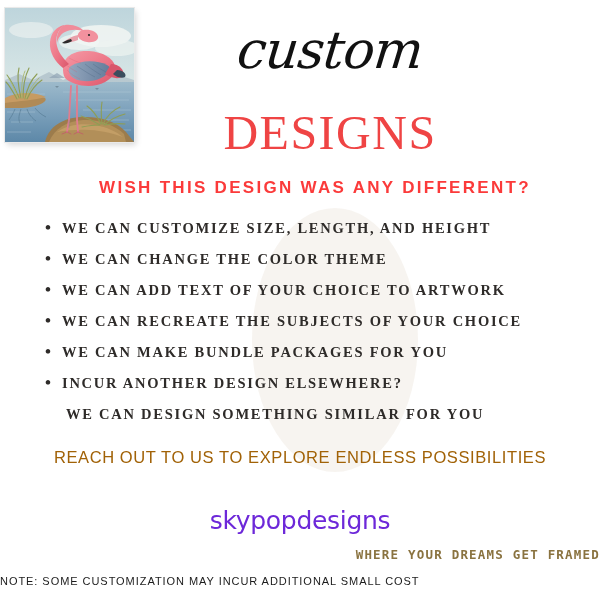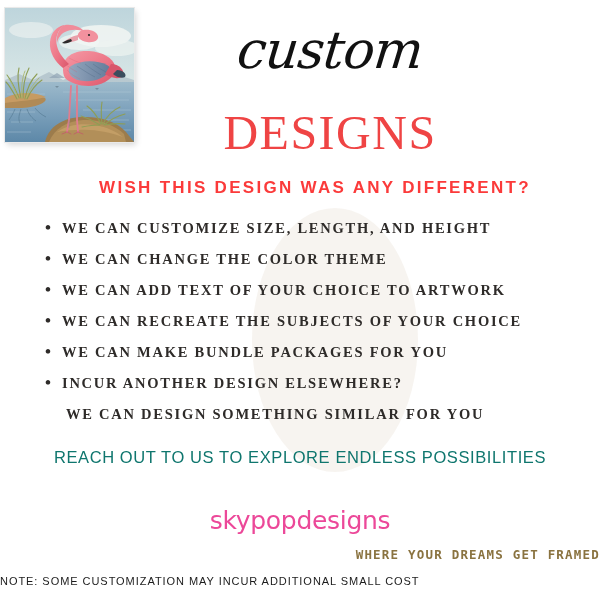--- a/index.html
+++ b/index.html
@@ -133,36 +133,36 @@
   .cta {
     position: absolute;
     left: 0;
     top: 448px;
     width: 600px;
     text-align: center;
     font-family: "Liberation Sans", sans-serif;
     font-weight: 400;
     font-size: 16.5px;
     letter-spacing: 0.6px;
-    color: #0f766e;
+    color: #a16207;
     z-index: 3;
   }
 
   
   .brand {
     position: absolute;
     left: 0;
     top: 506px;
     width: 600px;
     text-align: center;
     font-family: "DejaVu Sans", sans-serif;
     font-weight: 400;
     font-size: 25px;
     letter-spacing: -0.3px;
-    color: #ec4899;
+    color: #6d28d9;
     z-index: 3;
   }
   .tagline {
     position: absolute;
     left: 0;
     top: 547px;
     width: 600px;
     text-align: right;
     font-family: "DejaVu Sans Mono", "Liberation Mono", monospace;
     font-weight: 700;

